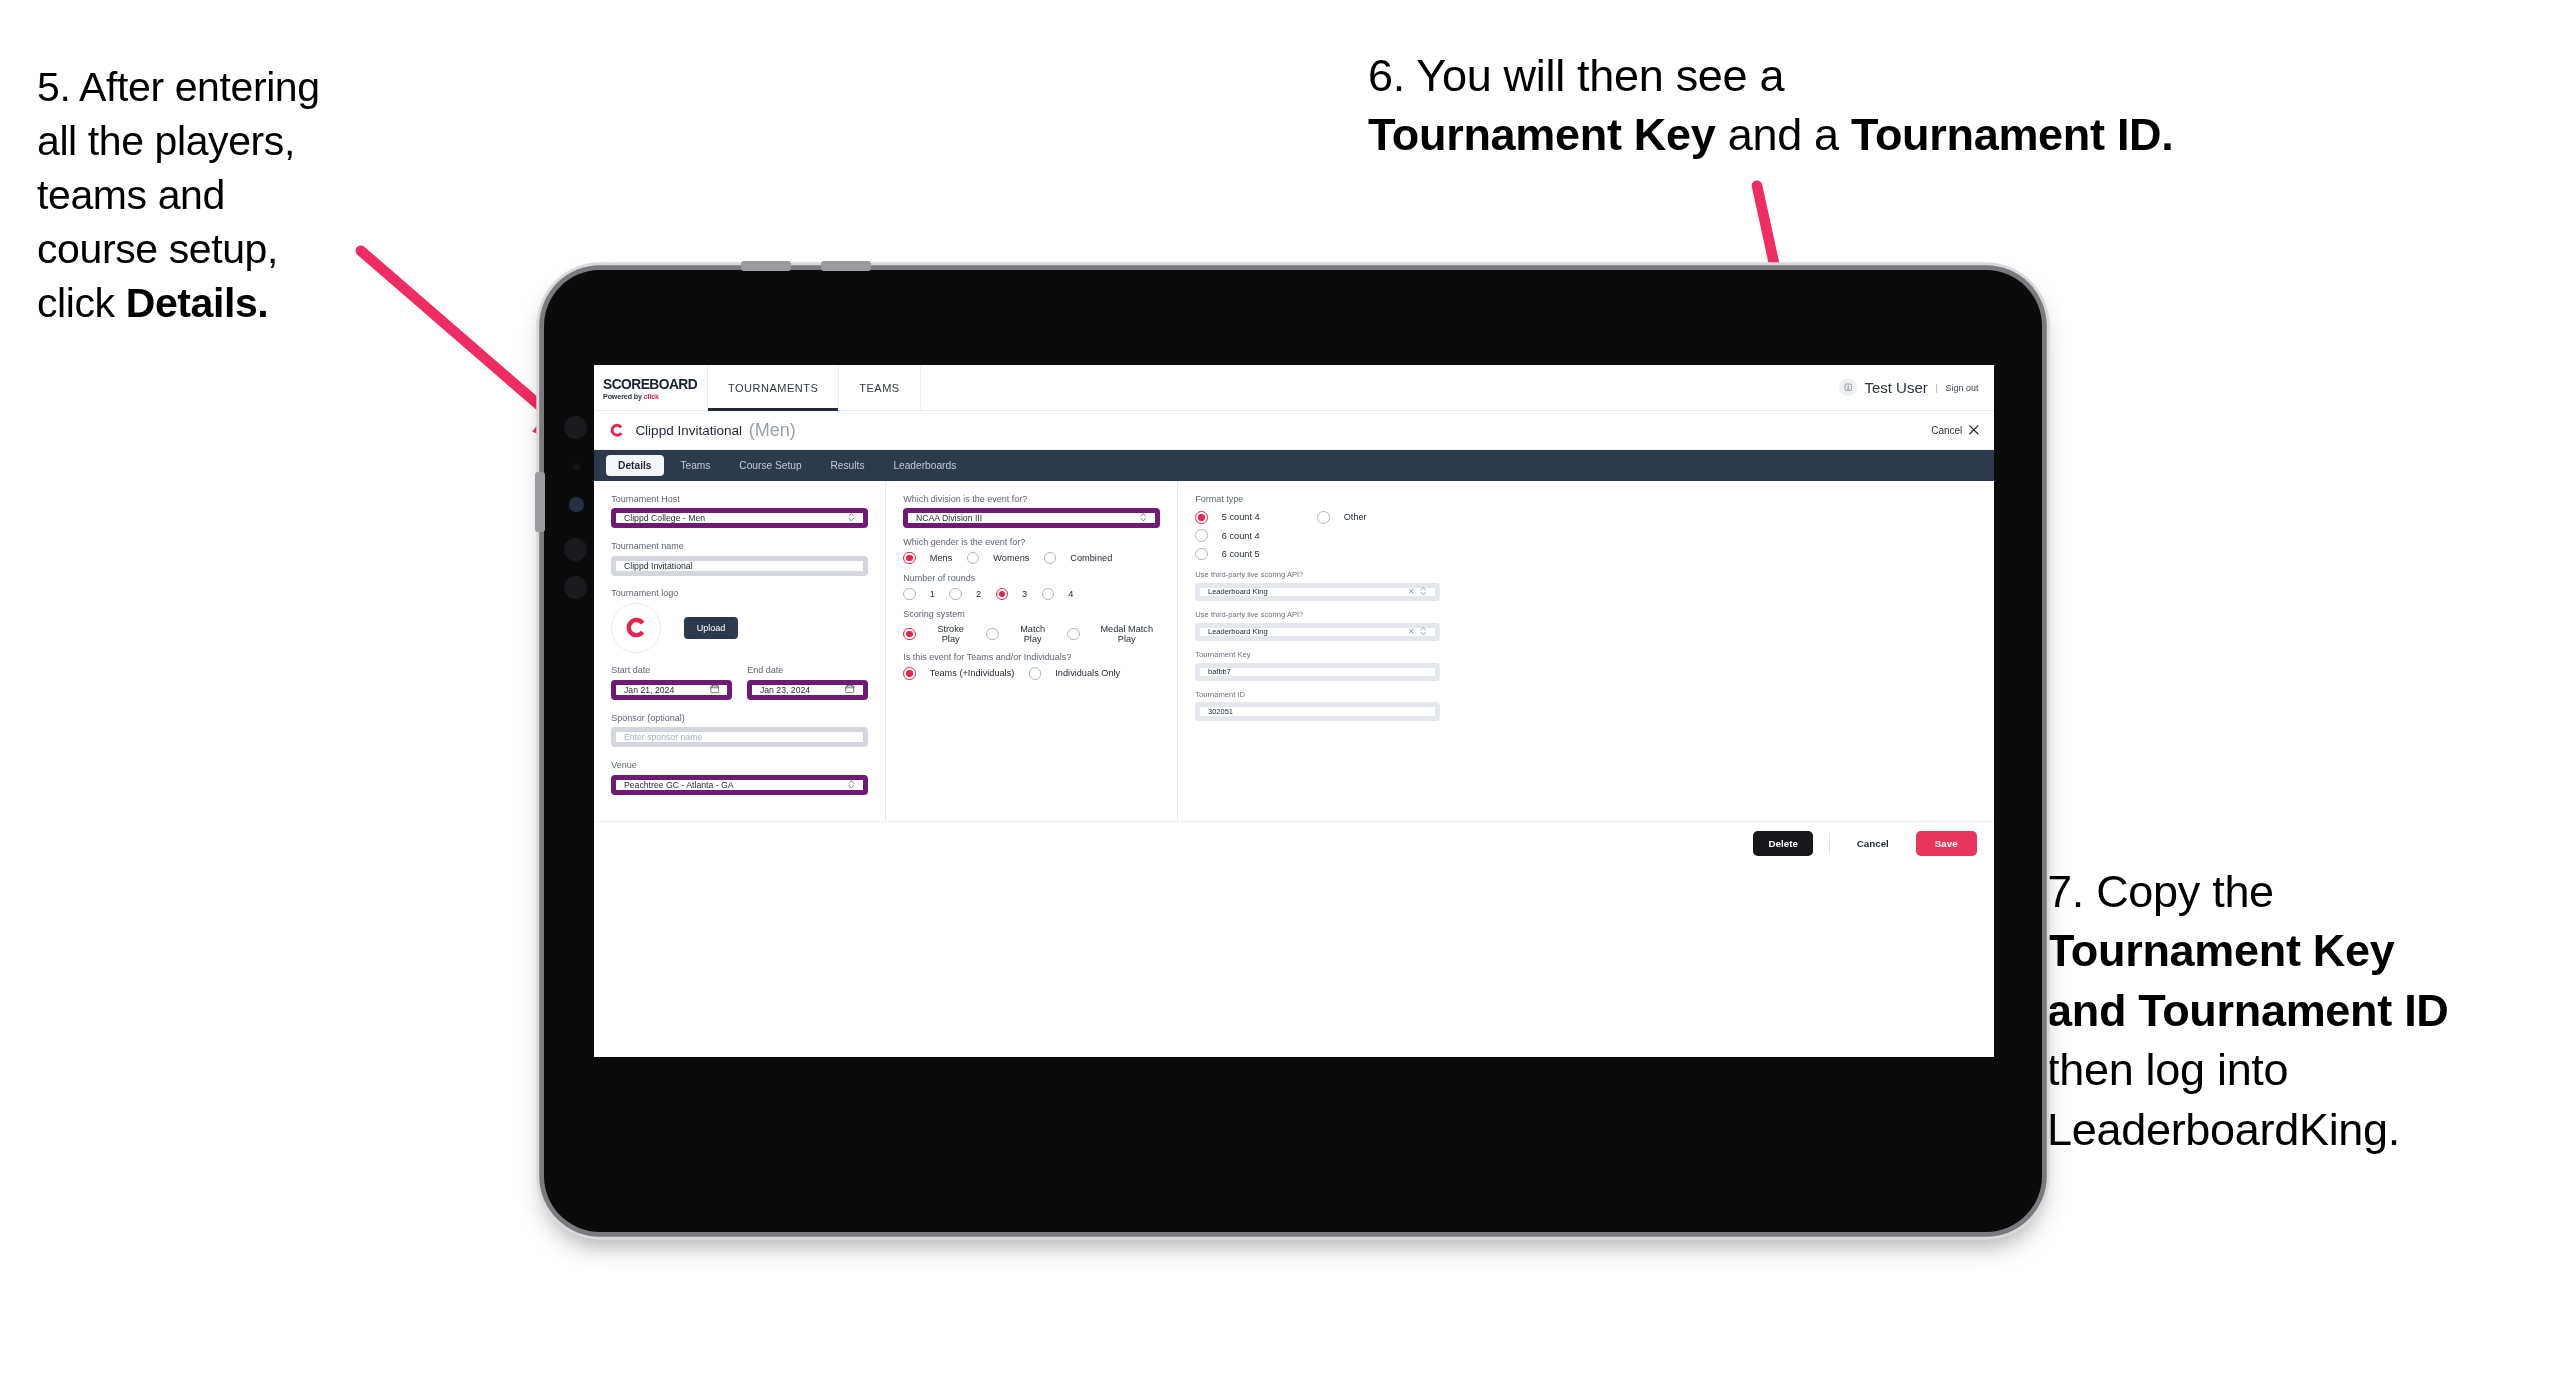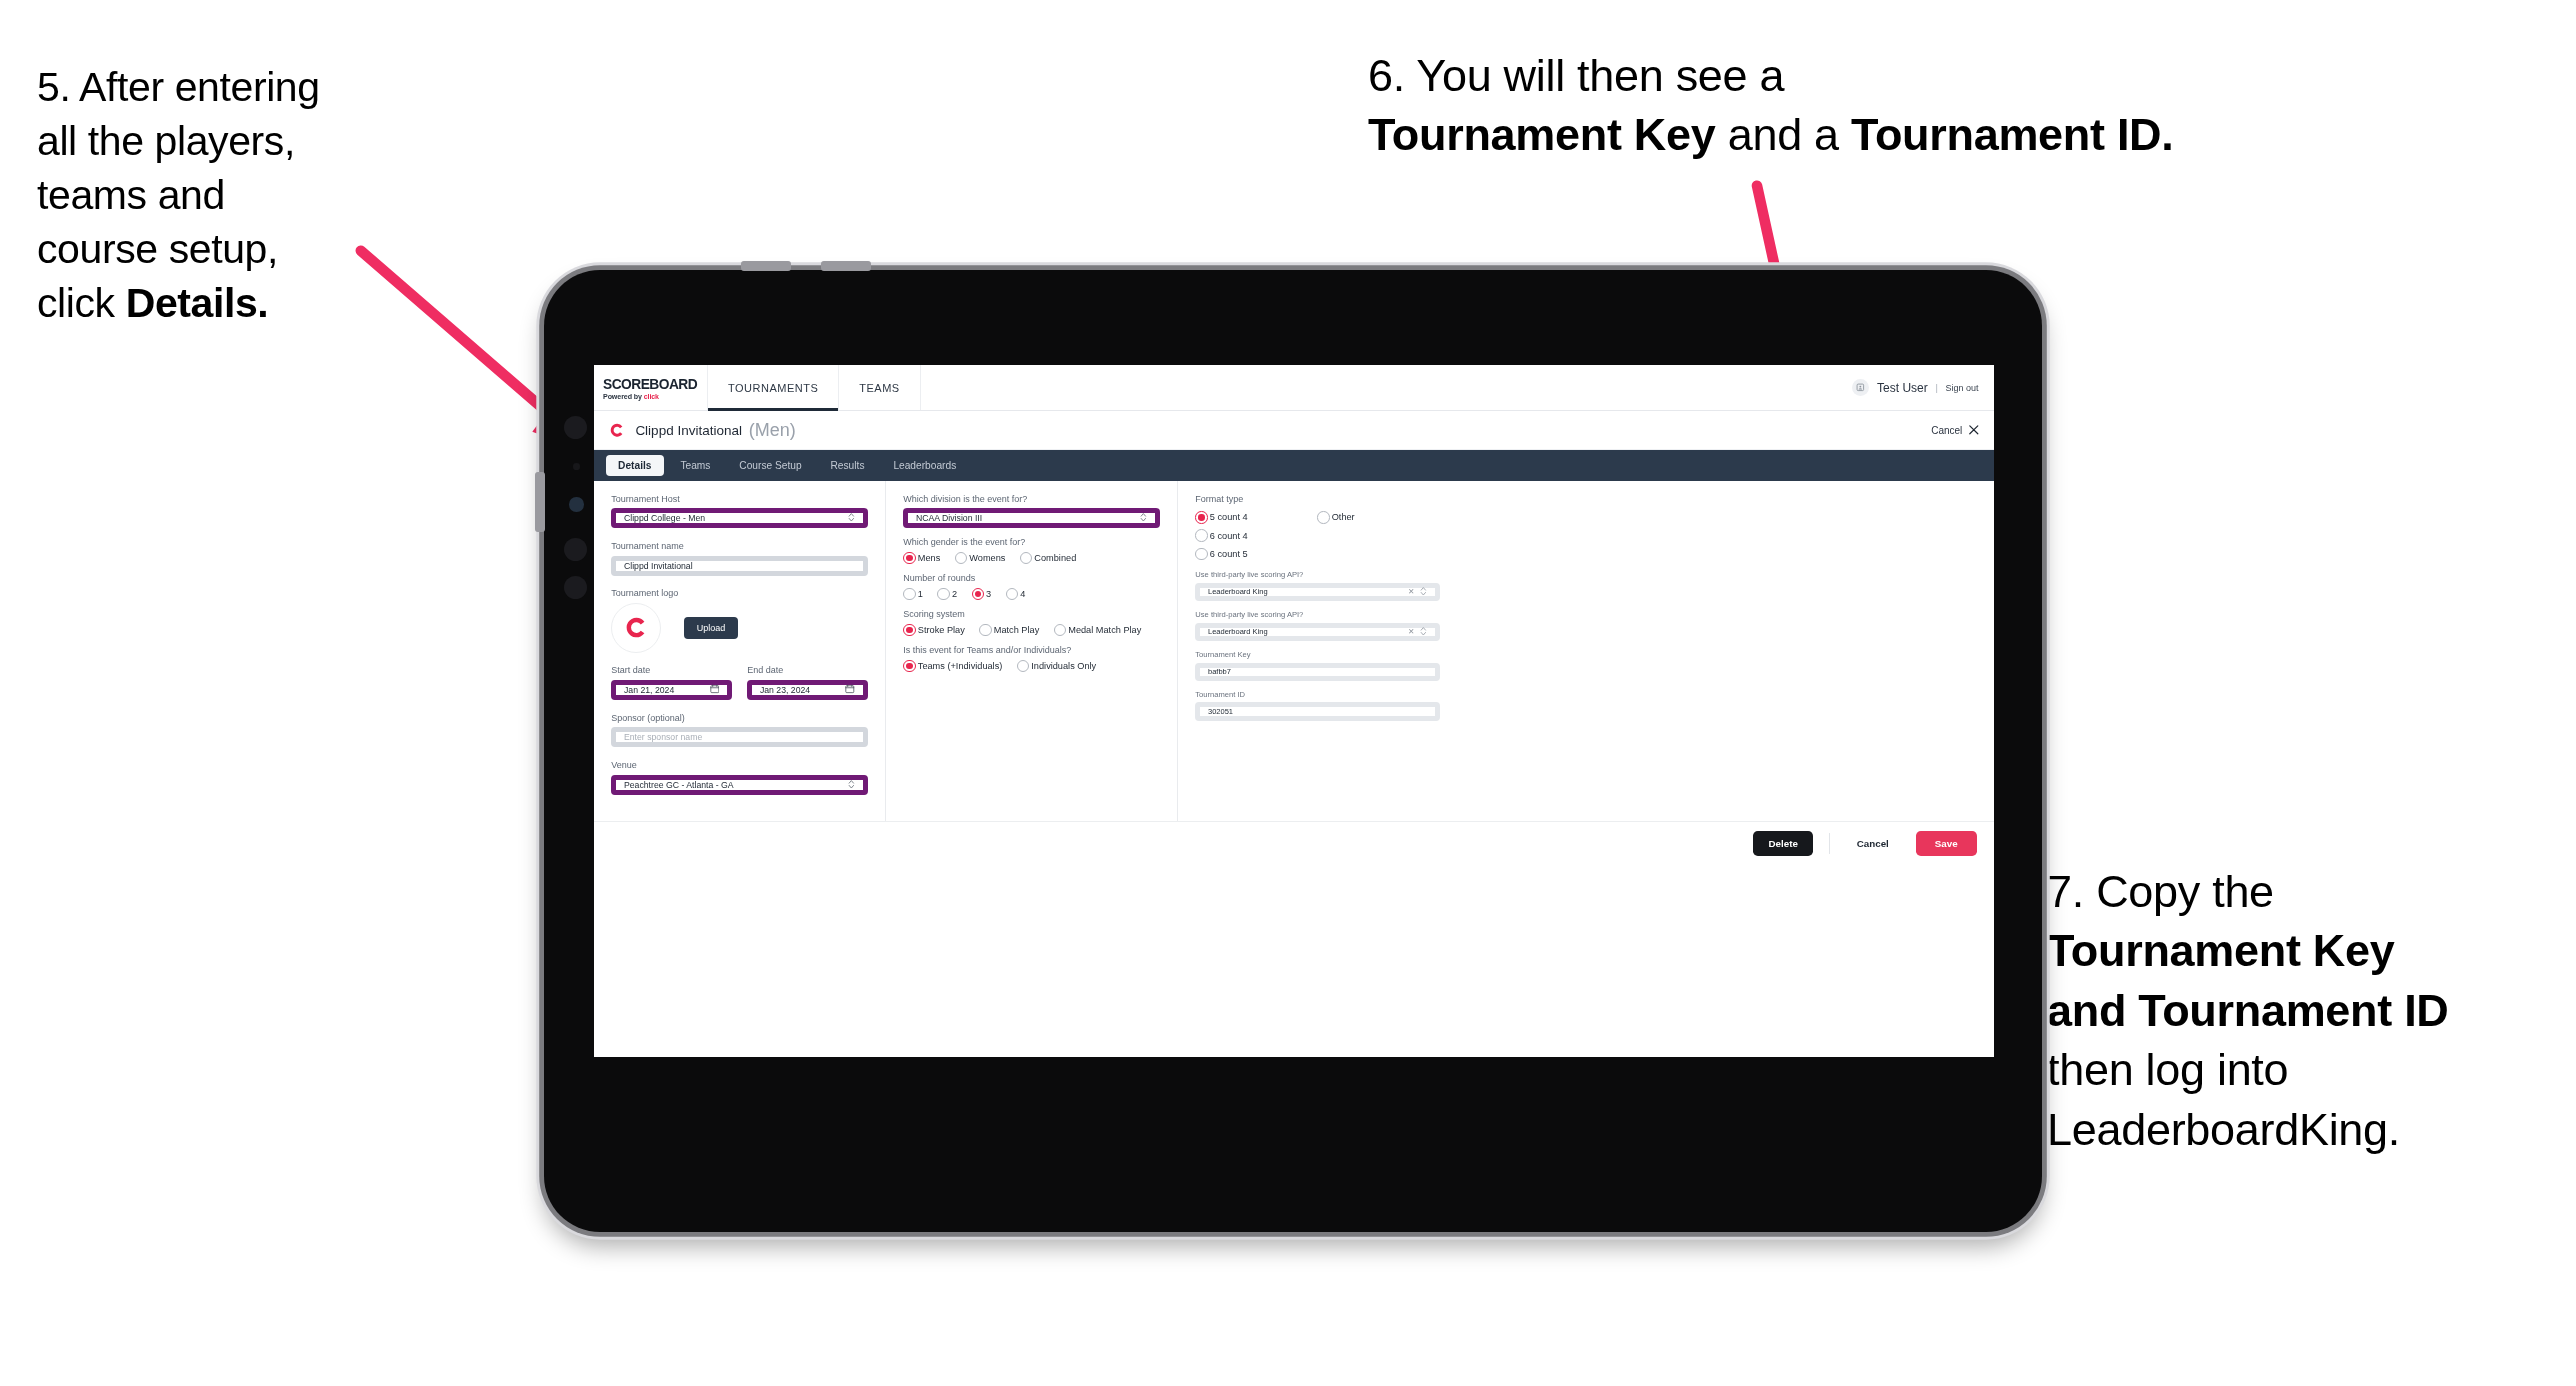--- a/index.html
+++ b/index.html
@@ -68,21 +68,21 @@
   .brand-sub { font-size: 7.1px; color: #2c3541; font-weight: 700; margin-top: 1px; letter-spacing: -0.1px;}
   .brand-sub i { font-style: normal; color: #e8254e; font-weight: 800; }
   .navtab { display: flex; align-items: center; padding: 0 20px; font-size: 11px;
             color: #2e3845; letter-spacing: 0.5px; border-right: 1px solid #eceef1;
             position: relative; }
   .navtab.active::after { content:""; position:absolute; left:0; right:0; bottom:-1px; height:2.9px; background:#1f2a38; }
   .topbar-right { margin-left: auto; display: flex; align-items: center; padding-right: 15.4px; gap: 7.7px; }
   .avatar-circ { width: 17.3px; height: 17.3px; border-radius: 50%; background: #eef0f3;
                  display: flex; align-items: center; justify-content: center; }
   .avatar-circ svg { width: 8.7px; height: 8.7px; }
-  .user-name { font-size: 12px; color: #2a3340; }
+  .user-name { font-size: 15px; color: #2a3340; }
   .sep-pipe { font-size: 9.4px; color: #aab0b9; }
   .signout { font-size: 9px; color: #3b4450; }
 
   
   #eventbar { height: 39px; display: flex; align-items: center; padding: 0 15.4px;
               background: #fff; border-bottom: 1px solid #eef0f3; }
   .c-logo { width: 16.4px; height: 16.4px; margin-right: 9.6px; flex: 0 0 auto; }
   .event-title { font-size: 13.5px; color: #1f2733; }
   .event-gender { font-size: 18px; color: #9aa1ab; margin-left: 6.7px; }
   .cancel-x { margin-left: auto; display: flex; align-items: center; gap: 6.7px; }
@@ -128,21 +128,21 @@
   .logo-circ svg { width: 25px; height: 25px; }
   .upload-btn { background: #2c3a4c; color:#fff; font-size: 9px; border-radius: 3.9px;
                 padding: 5.8px 12.5px; }
 
   .date-row { display: flex; gap: 15.4px; }
   .date-col { flex: 1; }
 
   
   .radio-row { display: flex; align-items: center; gap: 14.5px; margin-top: 2.9px; }
   .radio-row.stacked { flex-direction: column; align-items: flex-start; gap: 5.8px; }
-  .ritem { display: flex; align-items: center; gap: 2px; text-align: center; }
+  .ritem { display: flex; align-items: center; gap: 14px; text-align: center; }
   .rdot { width: 12.5px; height: 12.5px; border-radius: 50%; border: 1.3px solid #b3b8bf;
           flex: 0 0 auto; display:flex; align-items:center; justify-content:center; background:#fff; }
   .rdot.on { border-color: #e8254e; }
   .rdot.on::after { content:""; width: 6.3px; height: 6.3px; border-radius: 50%; background:#e8254e; }
   .rlabel { font-size: 9.2px; color: #1f2732; }
 
   
   .fmt-grid { display: flex; }
   .fmt-left { width: 118px; }
   .fmt-right { padding-left: 3.9px; }

